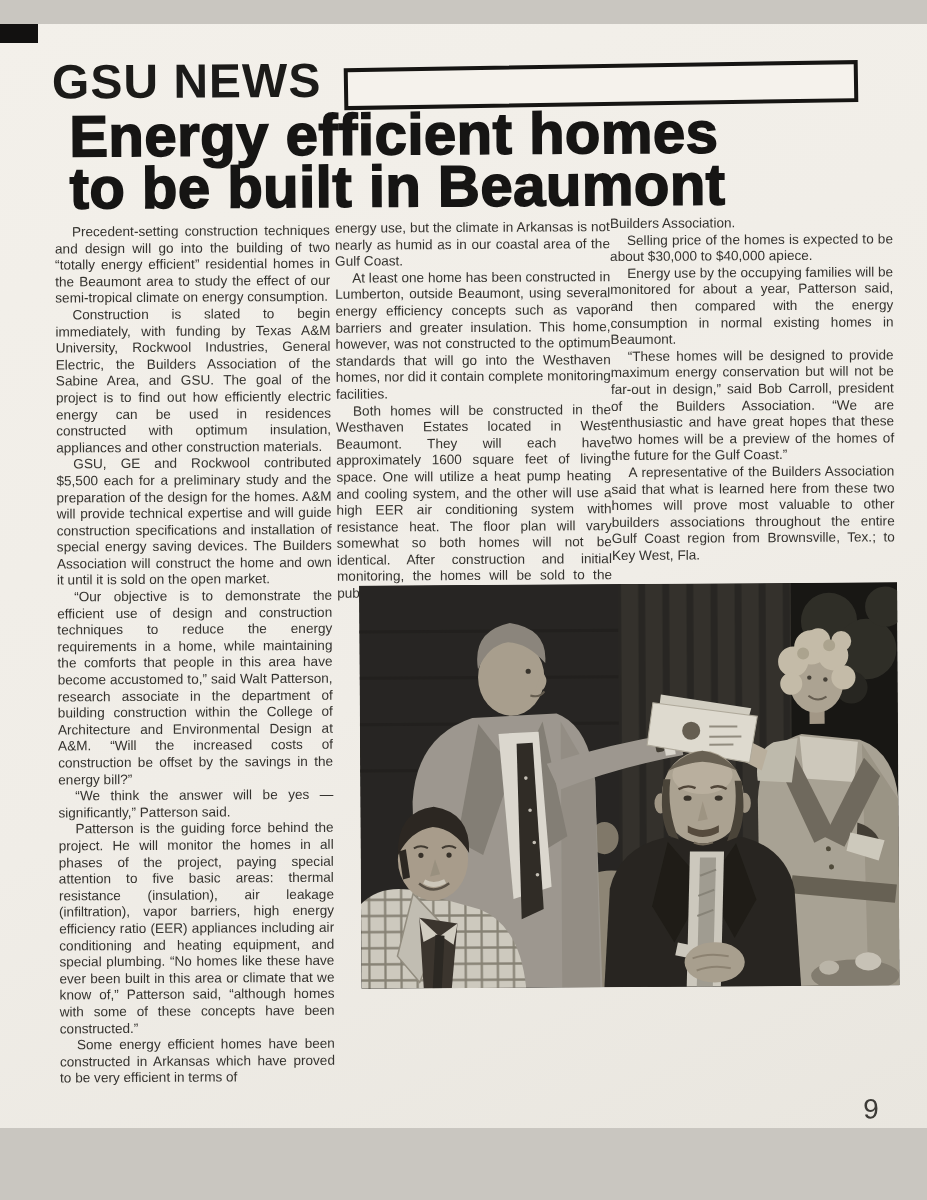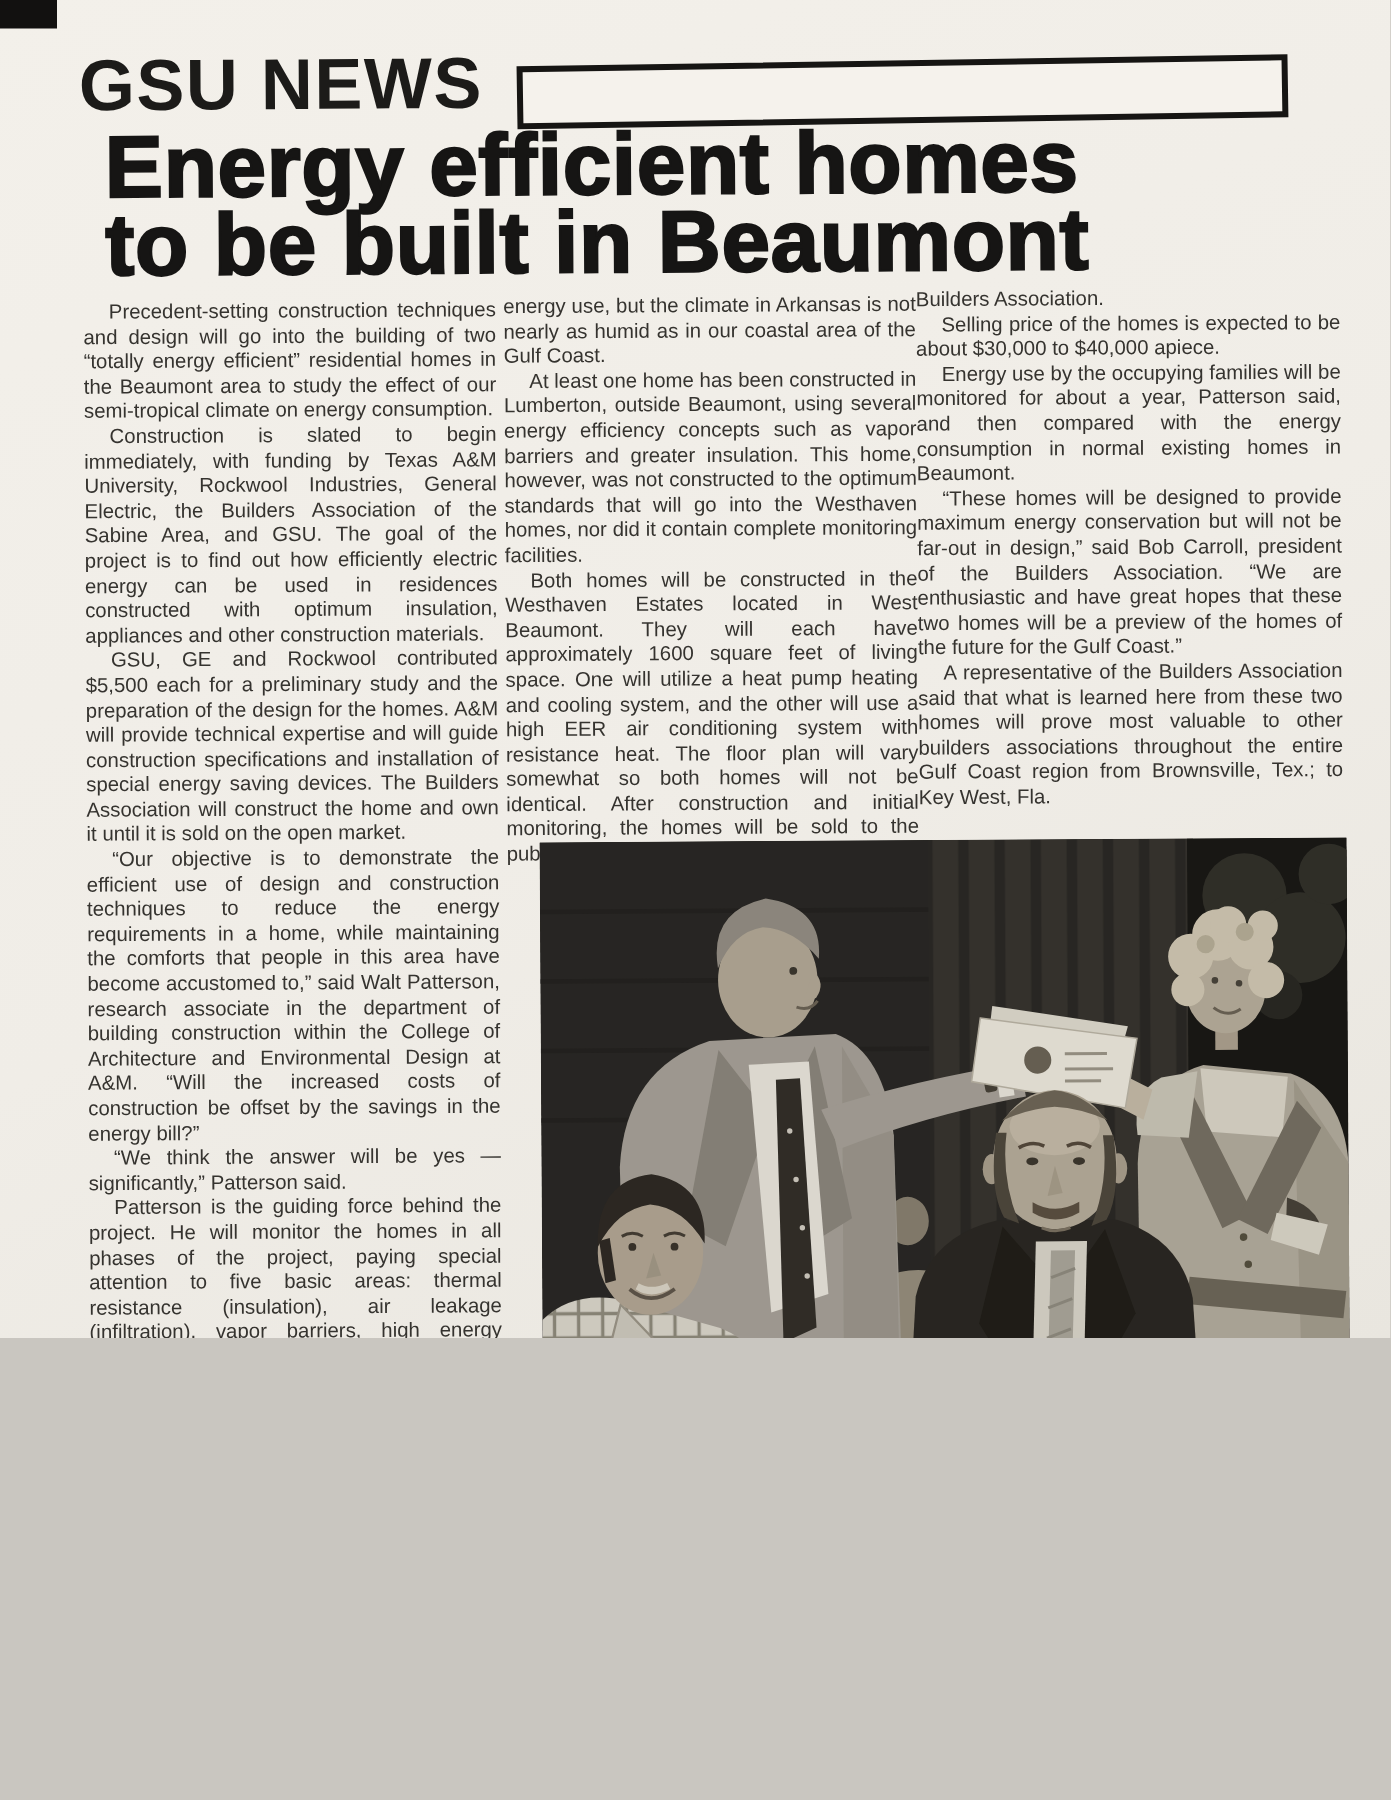--- a/index.html
+++ b/index.html
@@ -1,19 +1,19 @@
 <!DOCTYPE html>
 <html lang="en"><head>
 <meta charset="utf-8">
 <style>
   html,body{margin:0;padding:0;background:#c9c6c0;}
   .page{
-    position:relative;width:927px;height:892px;overflow:hidden;
+    position:relative;width:927px;height:1104px;overflow:hidden;
     background:linear-gradient(155deg,#f3f0ea 0%,#f0ede7 55%,#e9e6df 100%);
-    font-family:"Liberation Sans",sans-serif;color:#33312d;
+    font-family:"Liberation Sans",sans-serif;color:#33312d;margin-top:24px;
   }
   .content{position:absolute;inset:0;transform:rotate(-0.35deg);transform-origin:50% 50%;}
   .corner-mark{position:absolute;left:0;top:0;width:38px;height:19px;background:#121110;}
   .masthead{
     position:absolute;left:55px;top:28px;font-size:48px;font-weight:bold;
     letter-spacing:1px;color:#1c1b19;white-space:nowrap;
   }
   .masthead-box{
     position:absolute;left:347px;top:41px;width:506px;height:34px;
     border:4px solid #161513;background:#f5f2ec;transform:rotate(-0.55deg);

